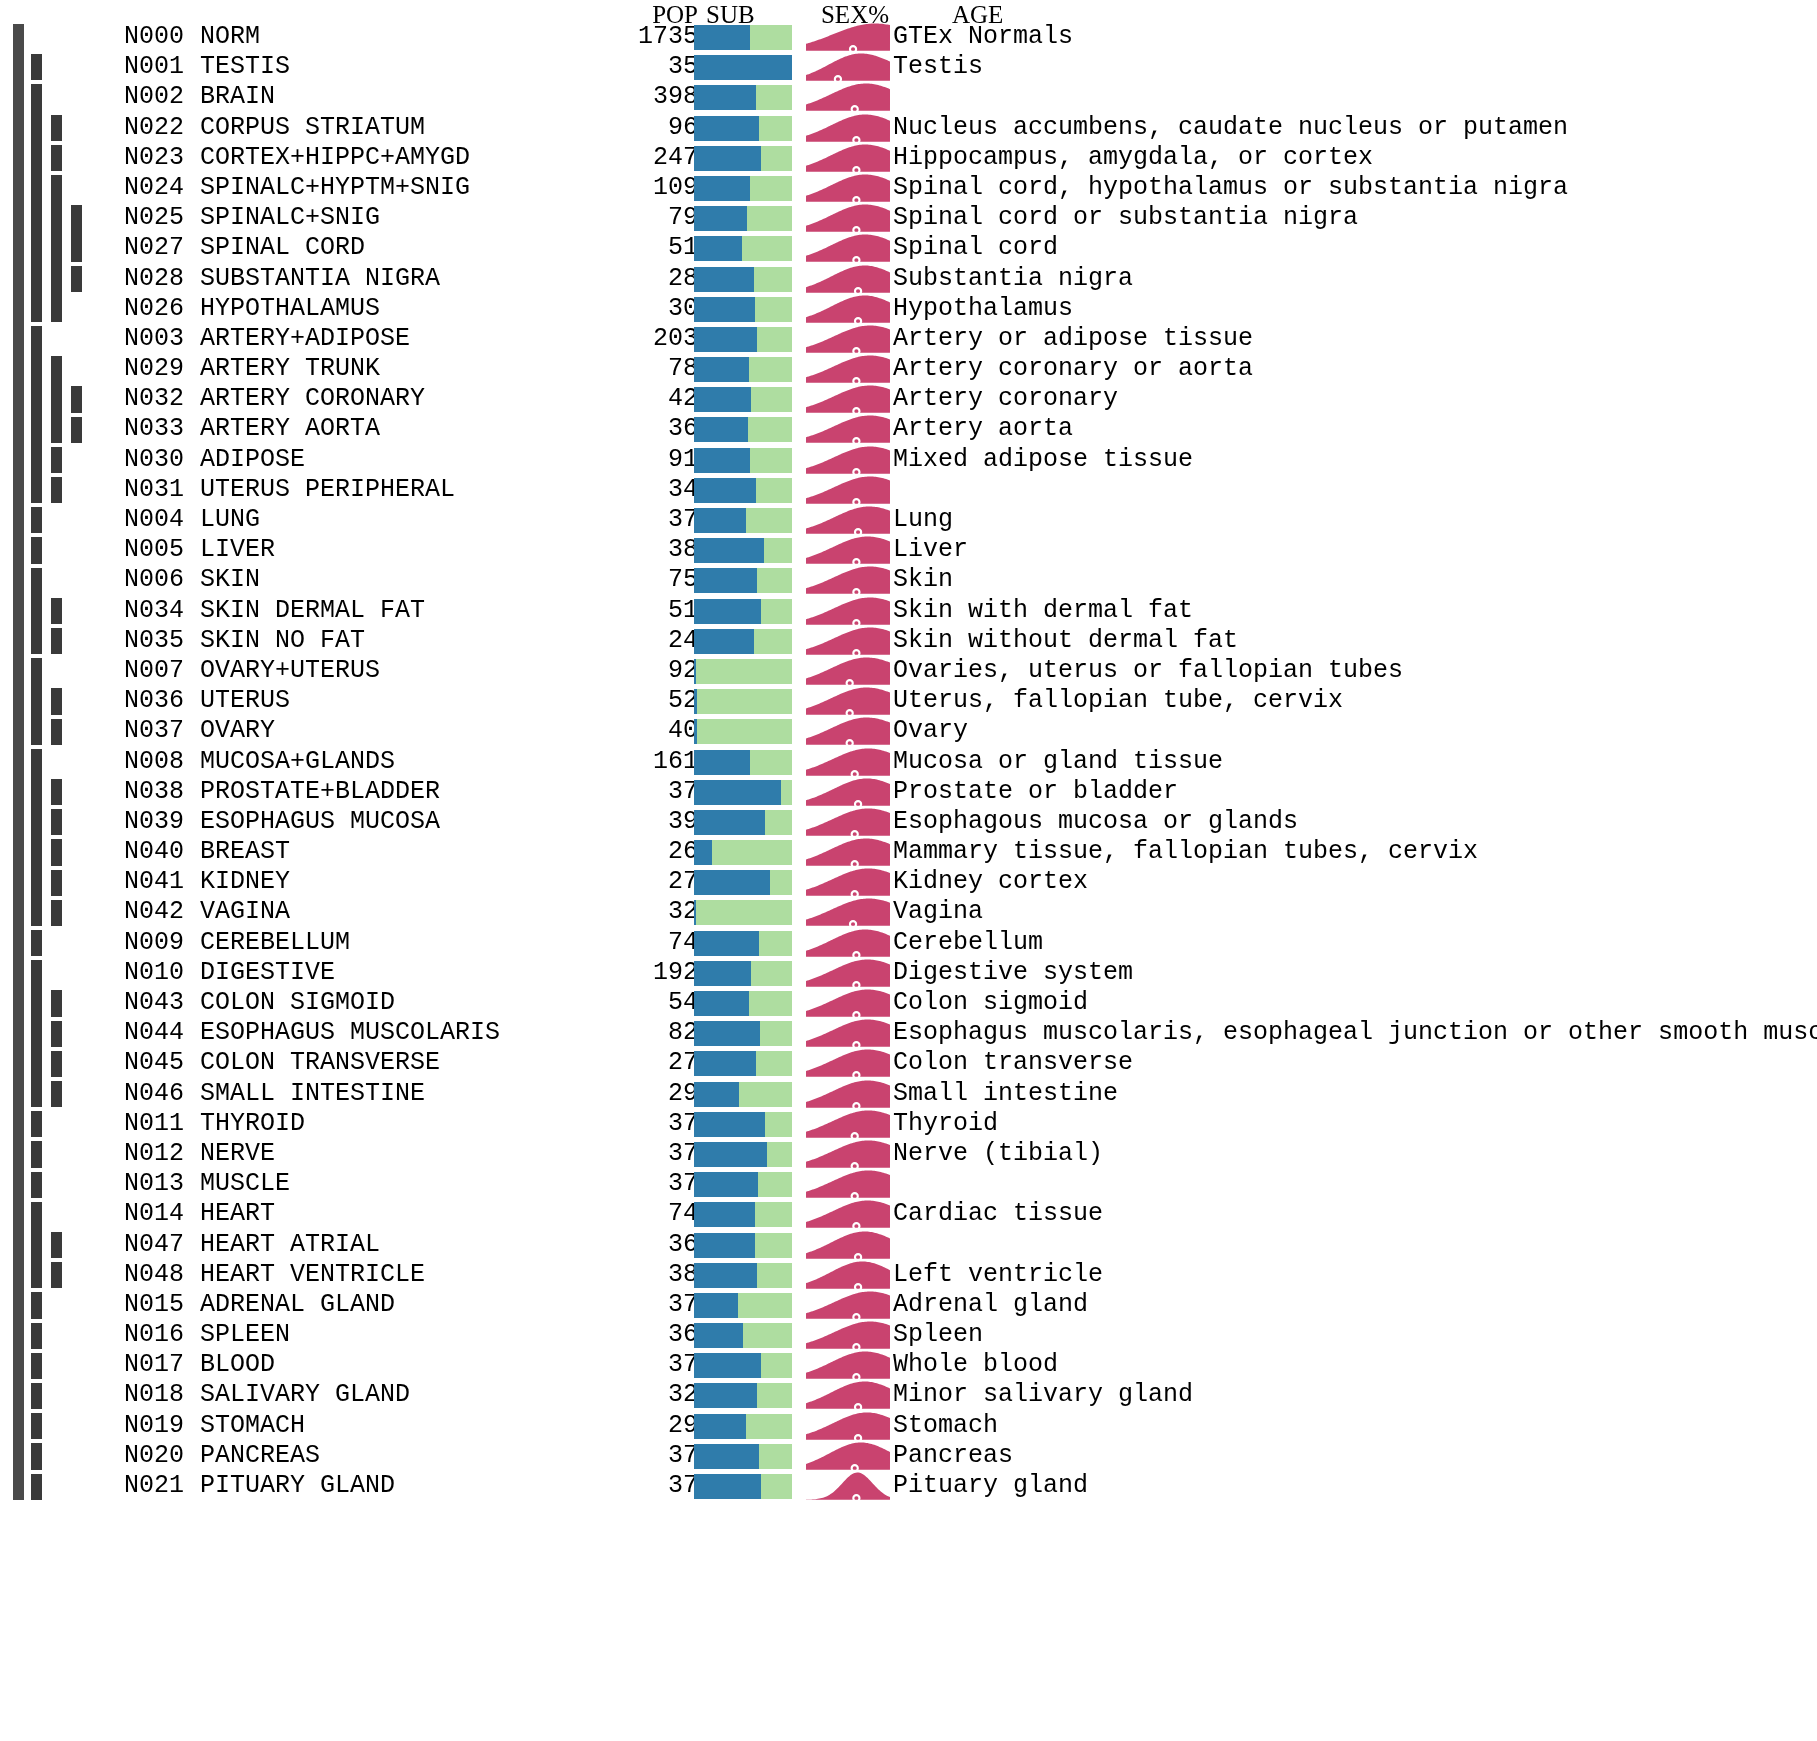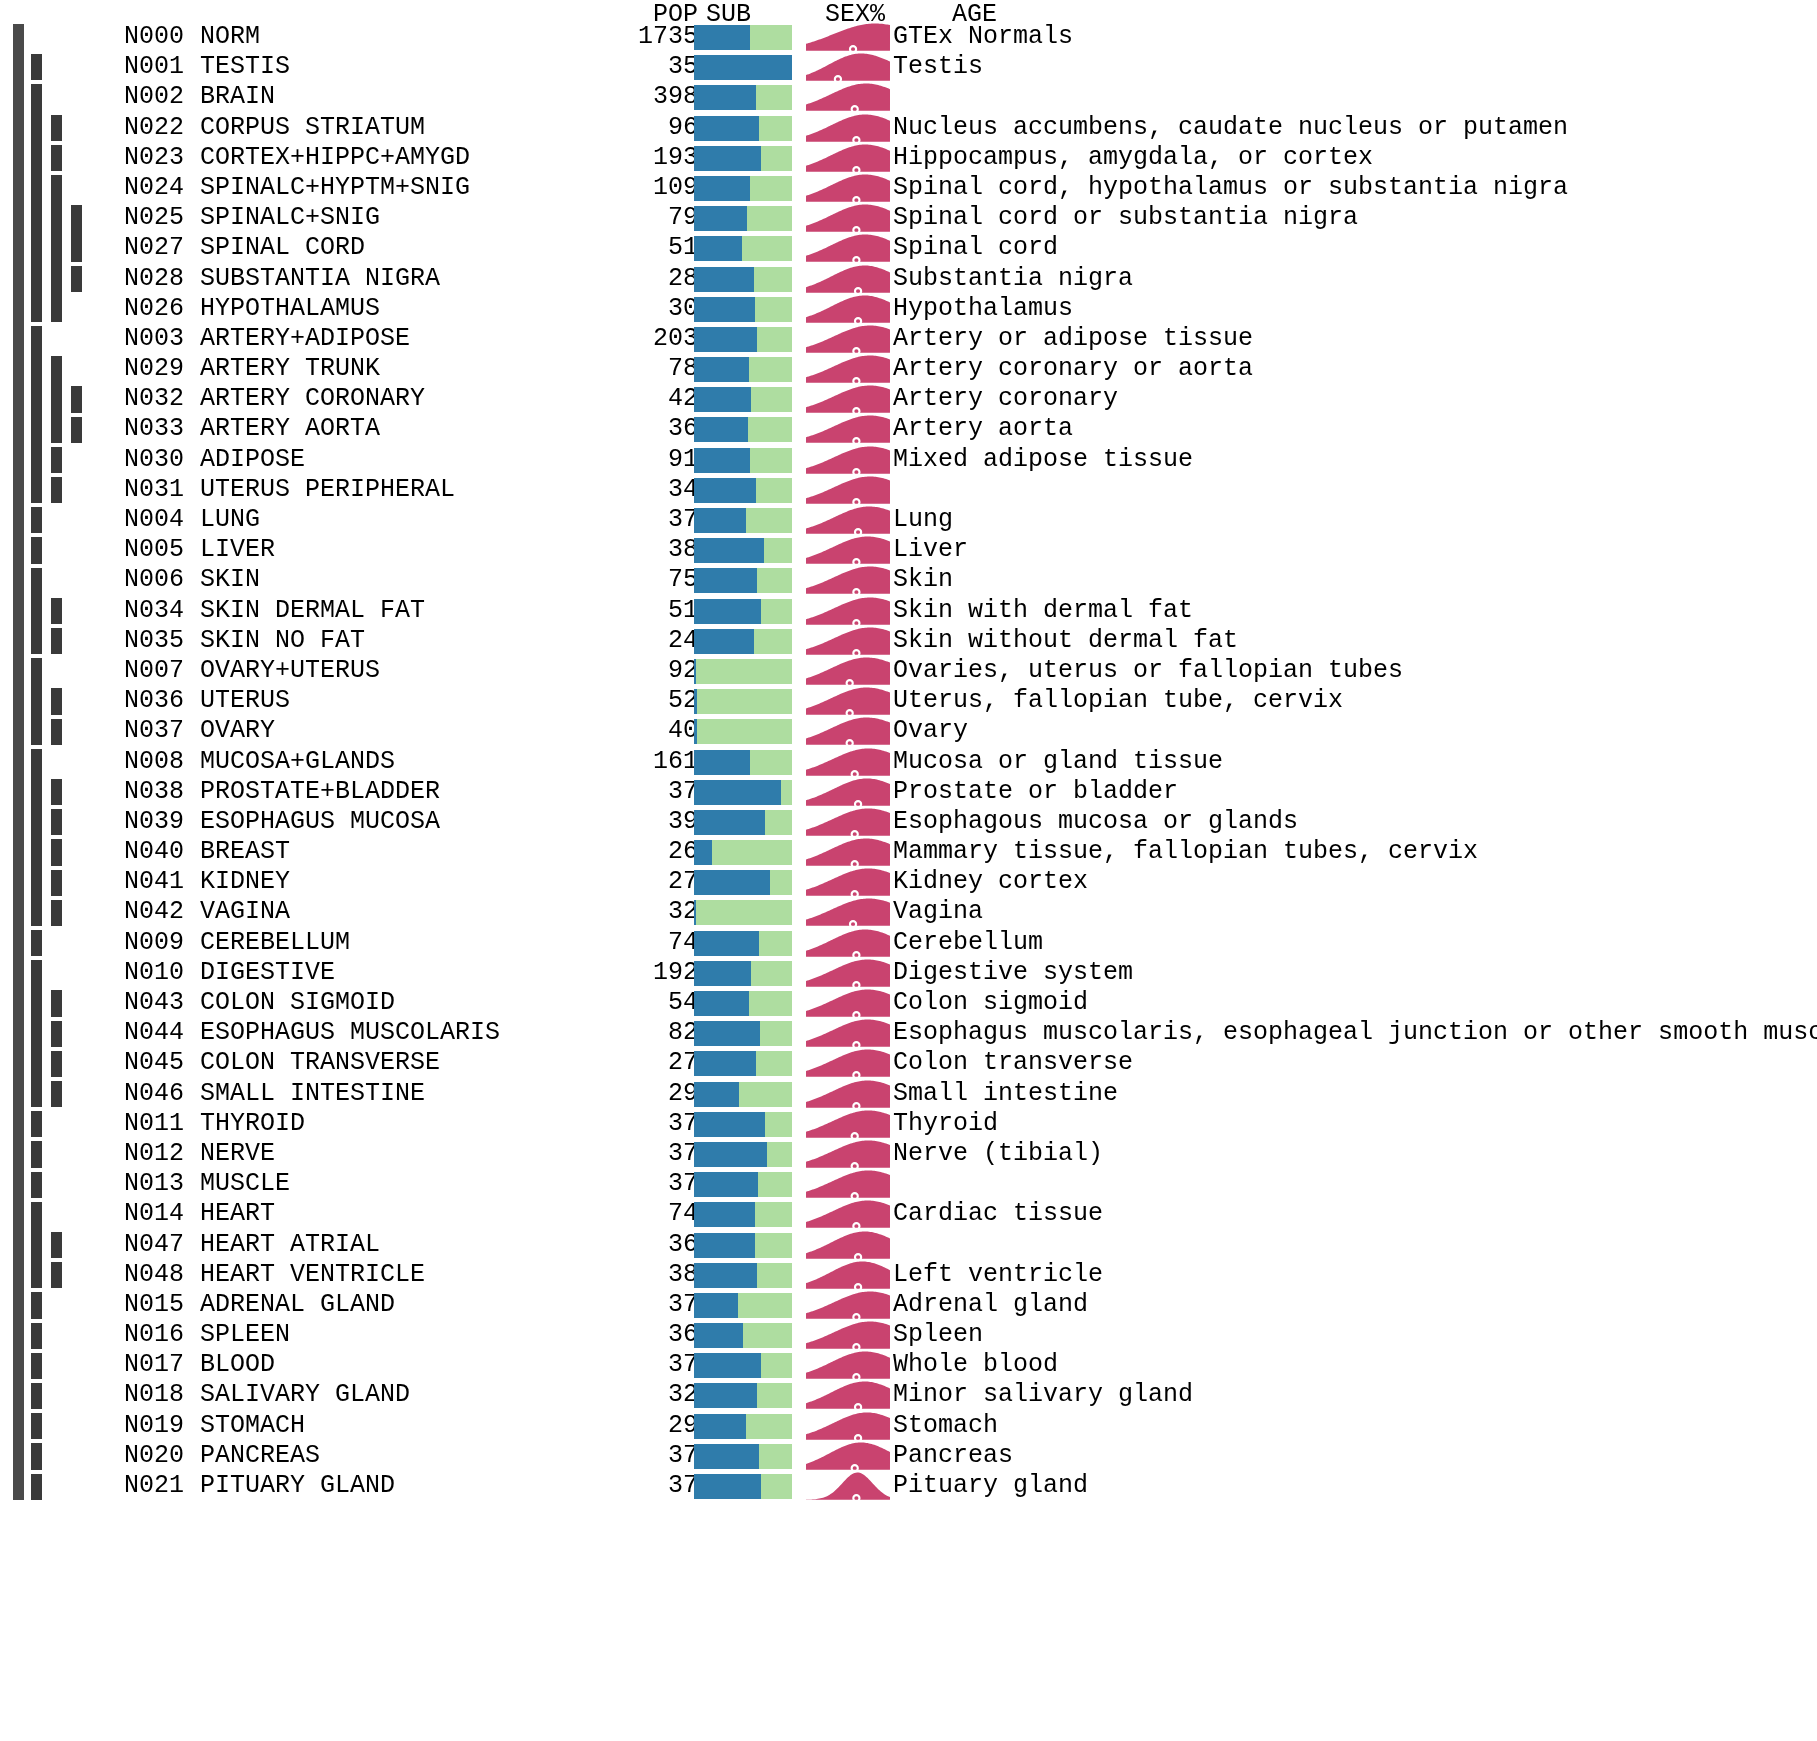--- a/index.html
+++ b/index.html
@@ -18,21 +18,21 @@
     height: 1741px;
   }
 
   
   .hdr {
     position: absolute;
     top: 2px;
     height: 26px;
     font-size: 25px;
     line-height: 26px;
-    font-family: Liberation Mono, monospace;
+    font-family: Liberation Serif, serif;
     white-space: nowrap;
   }
   .hdr-pop  { left: 588px; width: 110px; text-align: right; }
   .hdr-sub  { left: 706px; width: 62px;  text-align: left; }
   .hdr-sex  { left: 790px; width: 130px; text-align: center; }
   .hdr-age  { left: 952px; width: 140px; text-align: left; }
 
   
   .rows { position: absolute; left: 0; top: 22px; width: 1817px; }
   .row {
@@ -211,21 +211,21 @@
         <div class="agecell">
           <svg viewBox="0 0 84 30.2">
             <path d="M0.00,22.75 L1.31,22.34 L2.63,21.91 L3.94,21.47 L5.25,21.00 L6.56,20.52 L7.88,20.02 L9.19,19.51 L10.50,18.98 L11.81,18.43 L13.13,17.87 L14.44,17.30 L15.75,16.71 L17.06,16.11 L18.38,15.50 L19.69,14.89 L21.00,14.26 L22.31,13.63 L23.63,13.00 L24.94,12.36 L26.25,11.72 L27.56,11.09 L28.88,10.46 L30.19,9.83 L31.50,9.21 L32.81,8.60 L34.13,8.01 L35.44,7.42 L36.75,6.86 L38.06,6.31 L39.38,5.78 L40.69,5.28 L42.00,4.79 L43.31,4.34 L44.63,3.91 L45.94,3.52 L47.25,3.15 L48.56,2.82 L49.88,2.52 L51.19,2.26 L52.50,2.04 L53.81,1.85 L55.13,1.70 L56.44,1.60 L57.75,1.53 L59.06,1.50 L60.38,1.51 L61.69,1.57 L63.00,1.66 L64.31,1.79 L65.63,1.96 L66.94,2.17 L68.25,2.42 L69.56,2.70 L70.88,3.02 L72.19,3.37 L73.50,3.75 L74.81,4.17 L76.13,4.61 L77.44,5.08 L78.75,5.58 L80.06,6.09 L81.38,6.63 L82.69,7.19 L84.00,7.76 L84.00,28.70 L0,28.70Z" fill="#c9436f"></path>
             <circle cx="50.40" cy="27.20" r="3.1" fill="none" stroke="#ffffff" stroke-width="2.1"></circle>
           </svg>
         </div>
       </div>
       <div class="row">
         <div class="cell c-code">N023</div>
         <div class="cell c-name">CORTEX+HIPPC+AMYGD</div>
-        <div class="cell c-pop">193</div>
+        <div class="cell c-pop">247</div>
         <div class="cell c-sub">0</div>
         <div class="cell c-desc">Hippocampus, amygdala, or cortex</div>
         <div class="sexbar">
           <div class="sex-m" style="width: 68%;"></div>
           <div class="sex-f" style="width: 32%;"></div>
         </div>
         <div class="agecell">
           <svg viewBox="0 0 84 30.2">
             <path d="M0.00,22.75 L1.31,22.34 L2.63,21.91 L3.94,21.47 L5.25,21.00 L6.56,20.52 L7.88,20.02 L9.19,19.51 L10.50,18.98 L11.81,18.43 L13.13,17.87 L14.44,17.30 L15.75,16.71 L17.06,16.11 L18.38,15.50 L19.69,14.89 L21.00,14.26 L22.31,13.63 L23.63,13.00 L24.94,12.36 L26.25,11.72 L27.56,11.09 L28.88,10.46 L30.19,9.83 L31.50,9.21 L32.81,8.60 L34.13,8.01 L35.44,7.42 L36.75,6.86 L38.06,6.31 L39.38,5.78 L40.69,5.28 L42.00,4.79 L43.31,4.34 L44.63,3.91 L45.94,3.52 L47.25,3.15 L48.56,2.82 L49.88,2.52 L51.19,2.26 L52.50,2.04 L53.81,1.85 L55.13,1.70 L56.44,1.60 L57.75,1.53 L59.06,1.50 L60.38,1.51 L61.69,1.57 L63.00,1.66 L64.31,1.79 L65.63,1.96 L66.94,2.17 L68.25,2.42 L69.56,2.70 L70.88,3.02 L72.19,3.37 L73.50,3.75 L74.81,4.17 L76.13,4.61 L77.44,5.08 L78.75,5.58 L80.06,6.09 L81.38,6.63 L82.69,7.19 L84.00,7.76 L84.00,28.70 L0,28.70Z" fill="#c9436f"></path>
             <circle cx="50.40" cy="27.20" r="3.1" fill="none" stroke="#ffffff" stroke-width="2.1"></circle>

